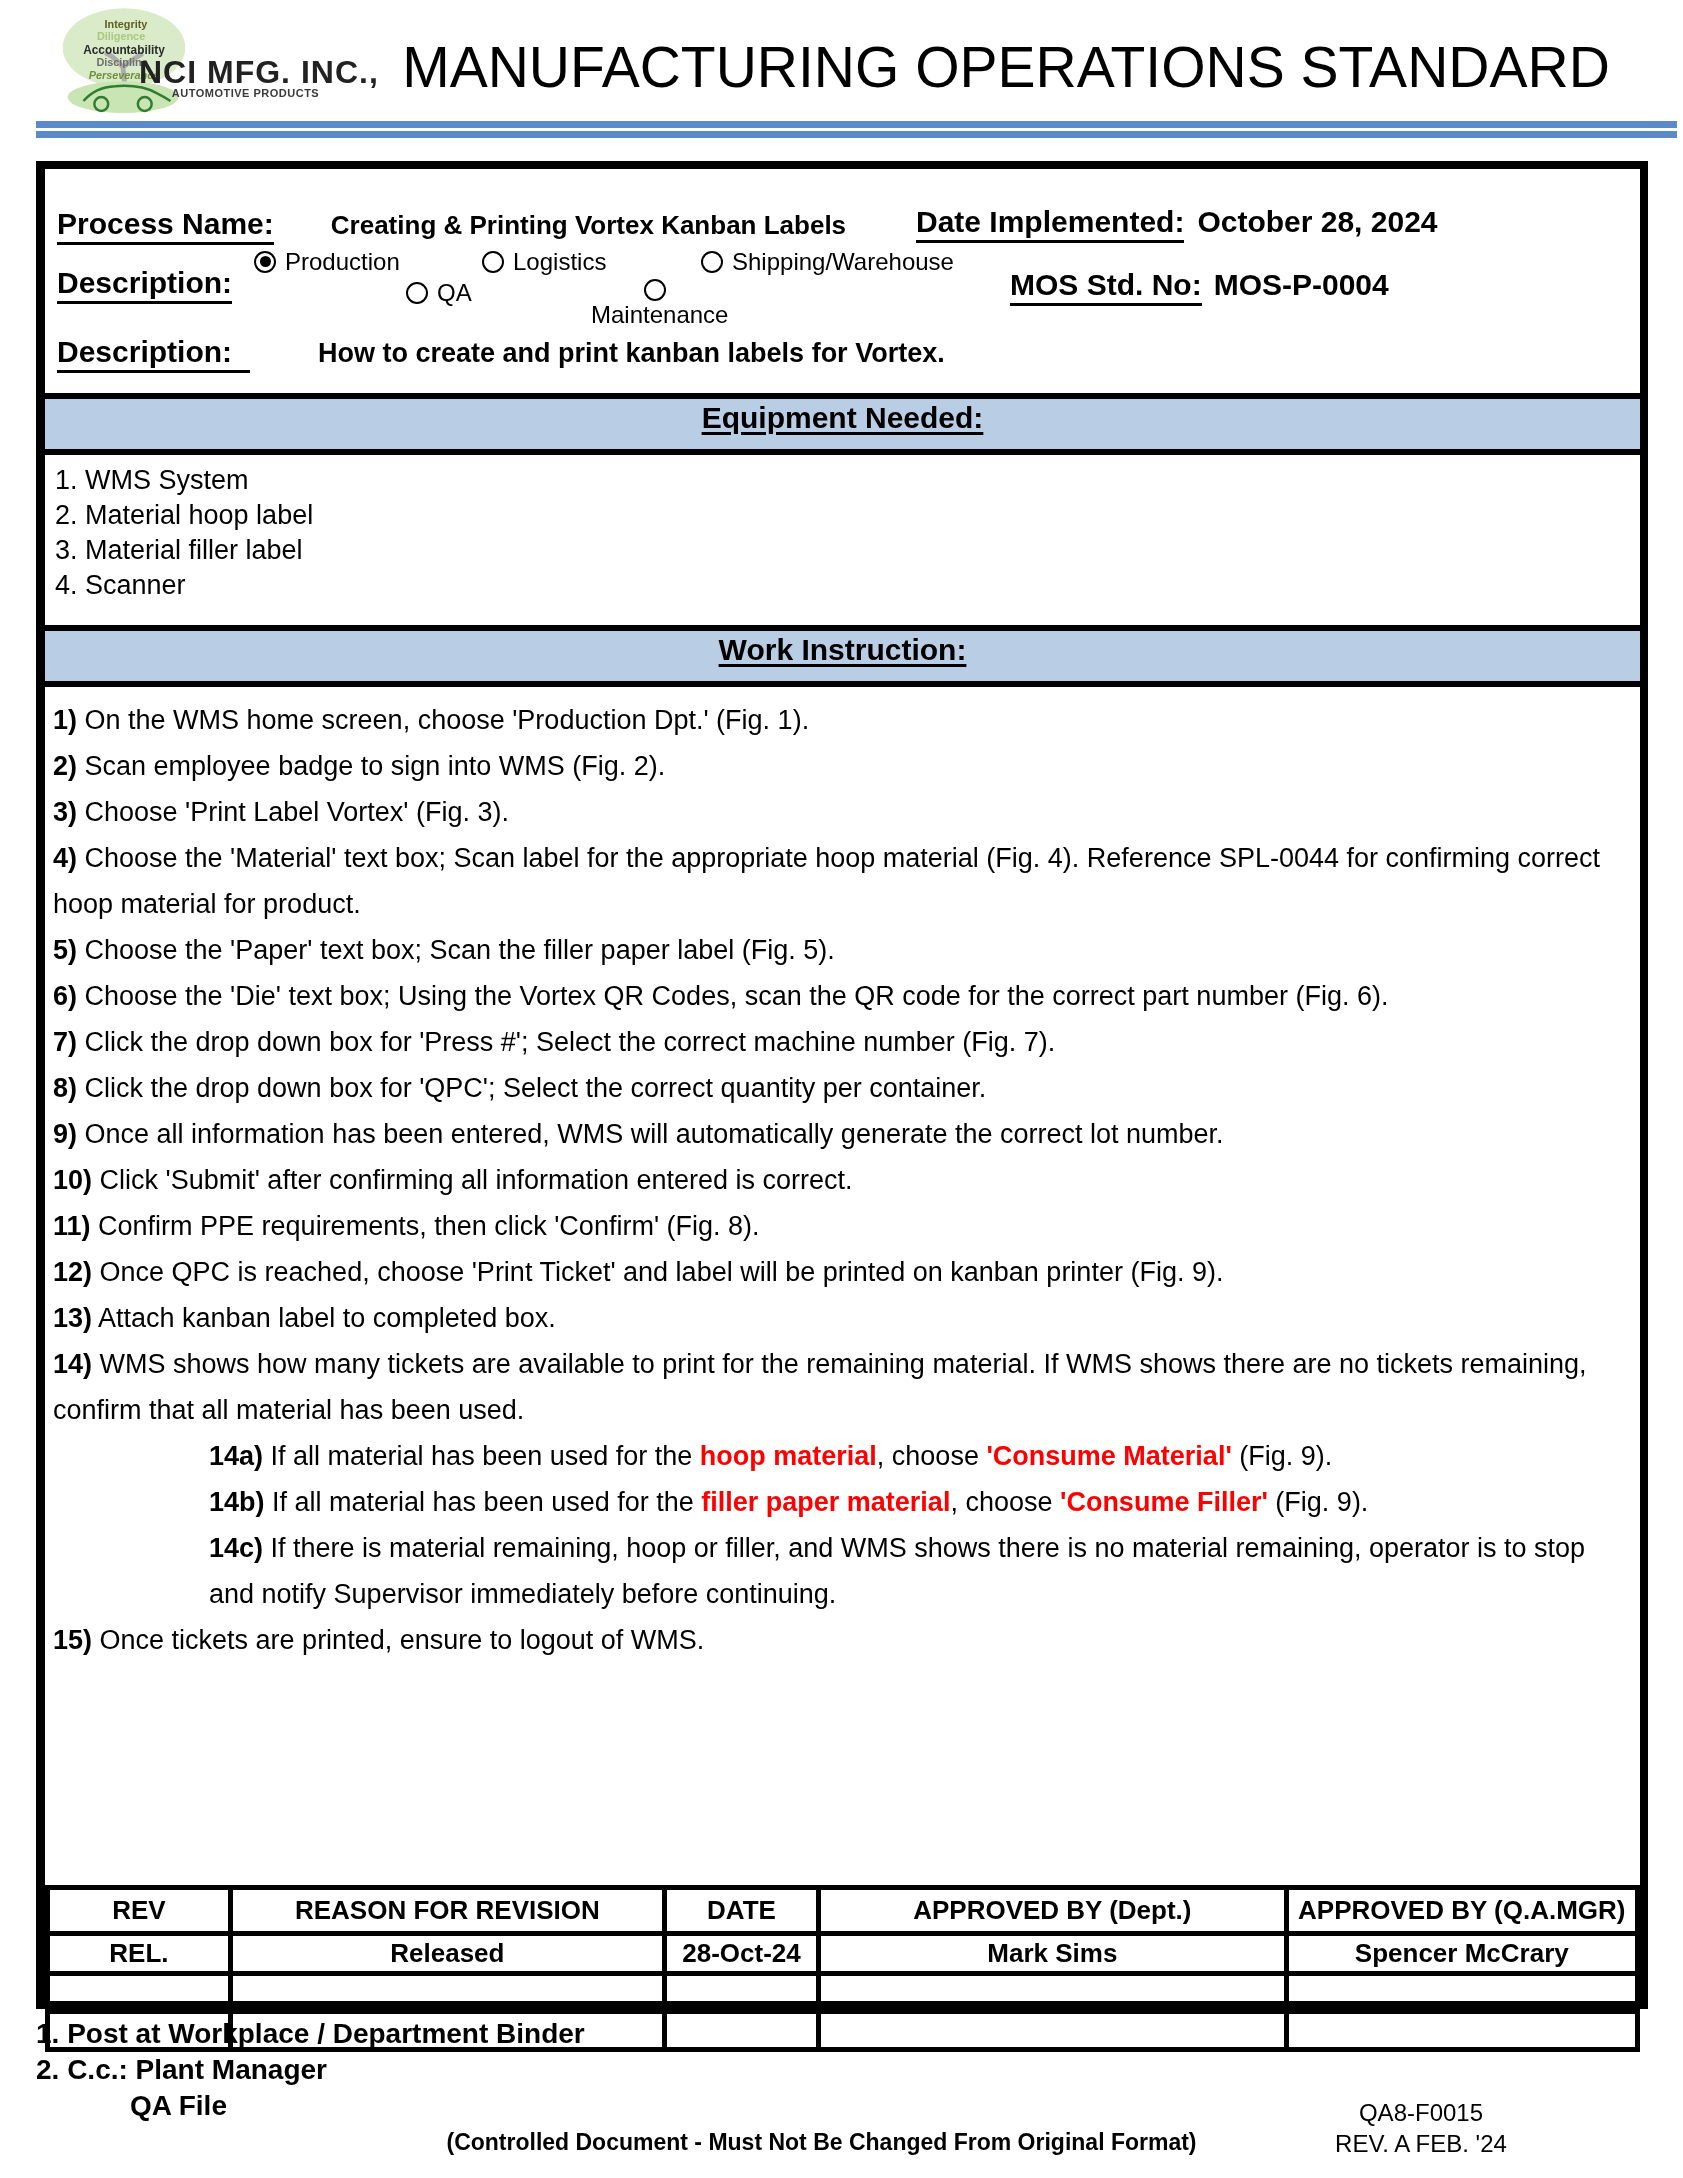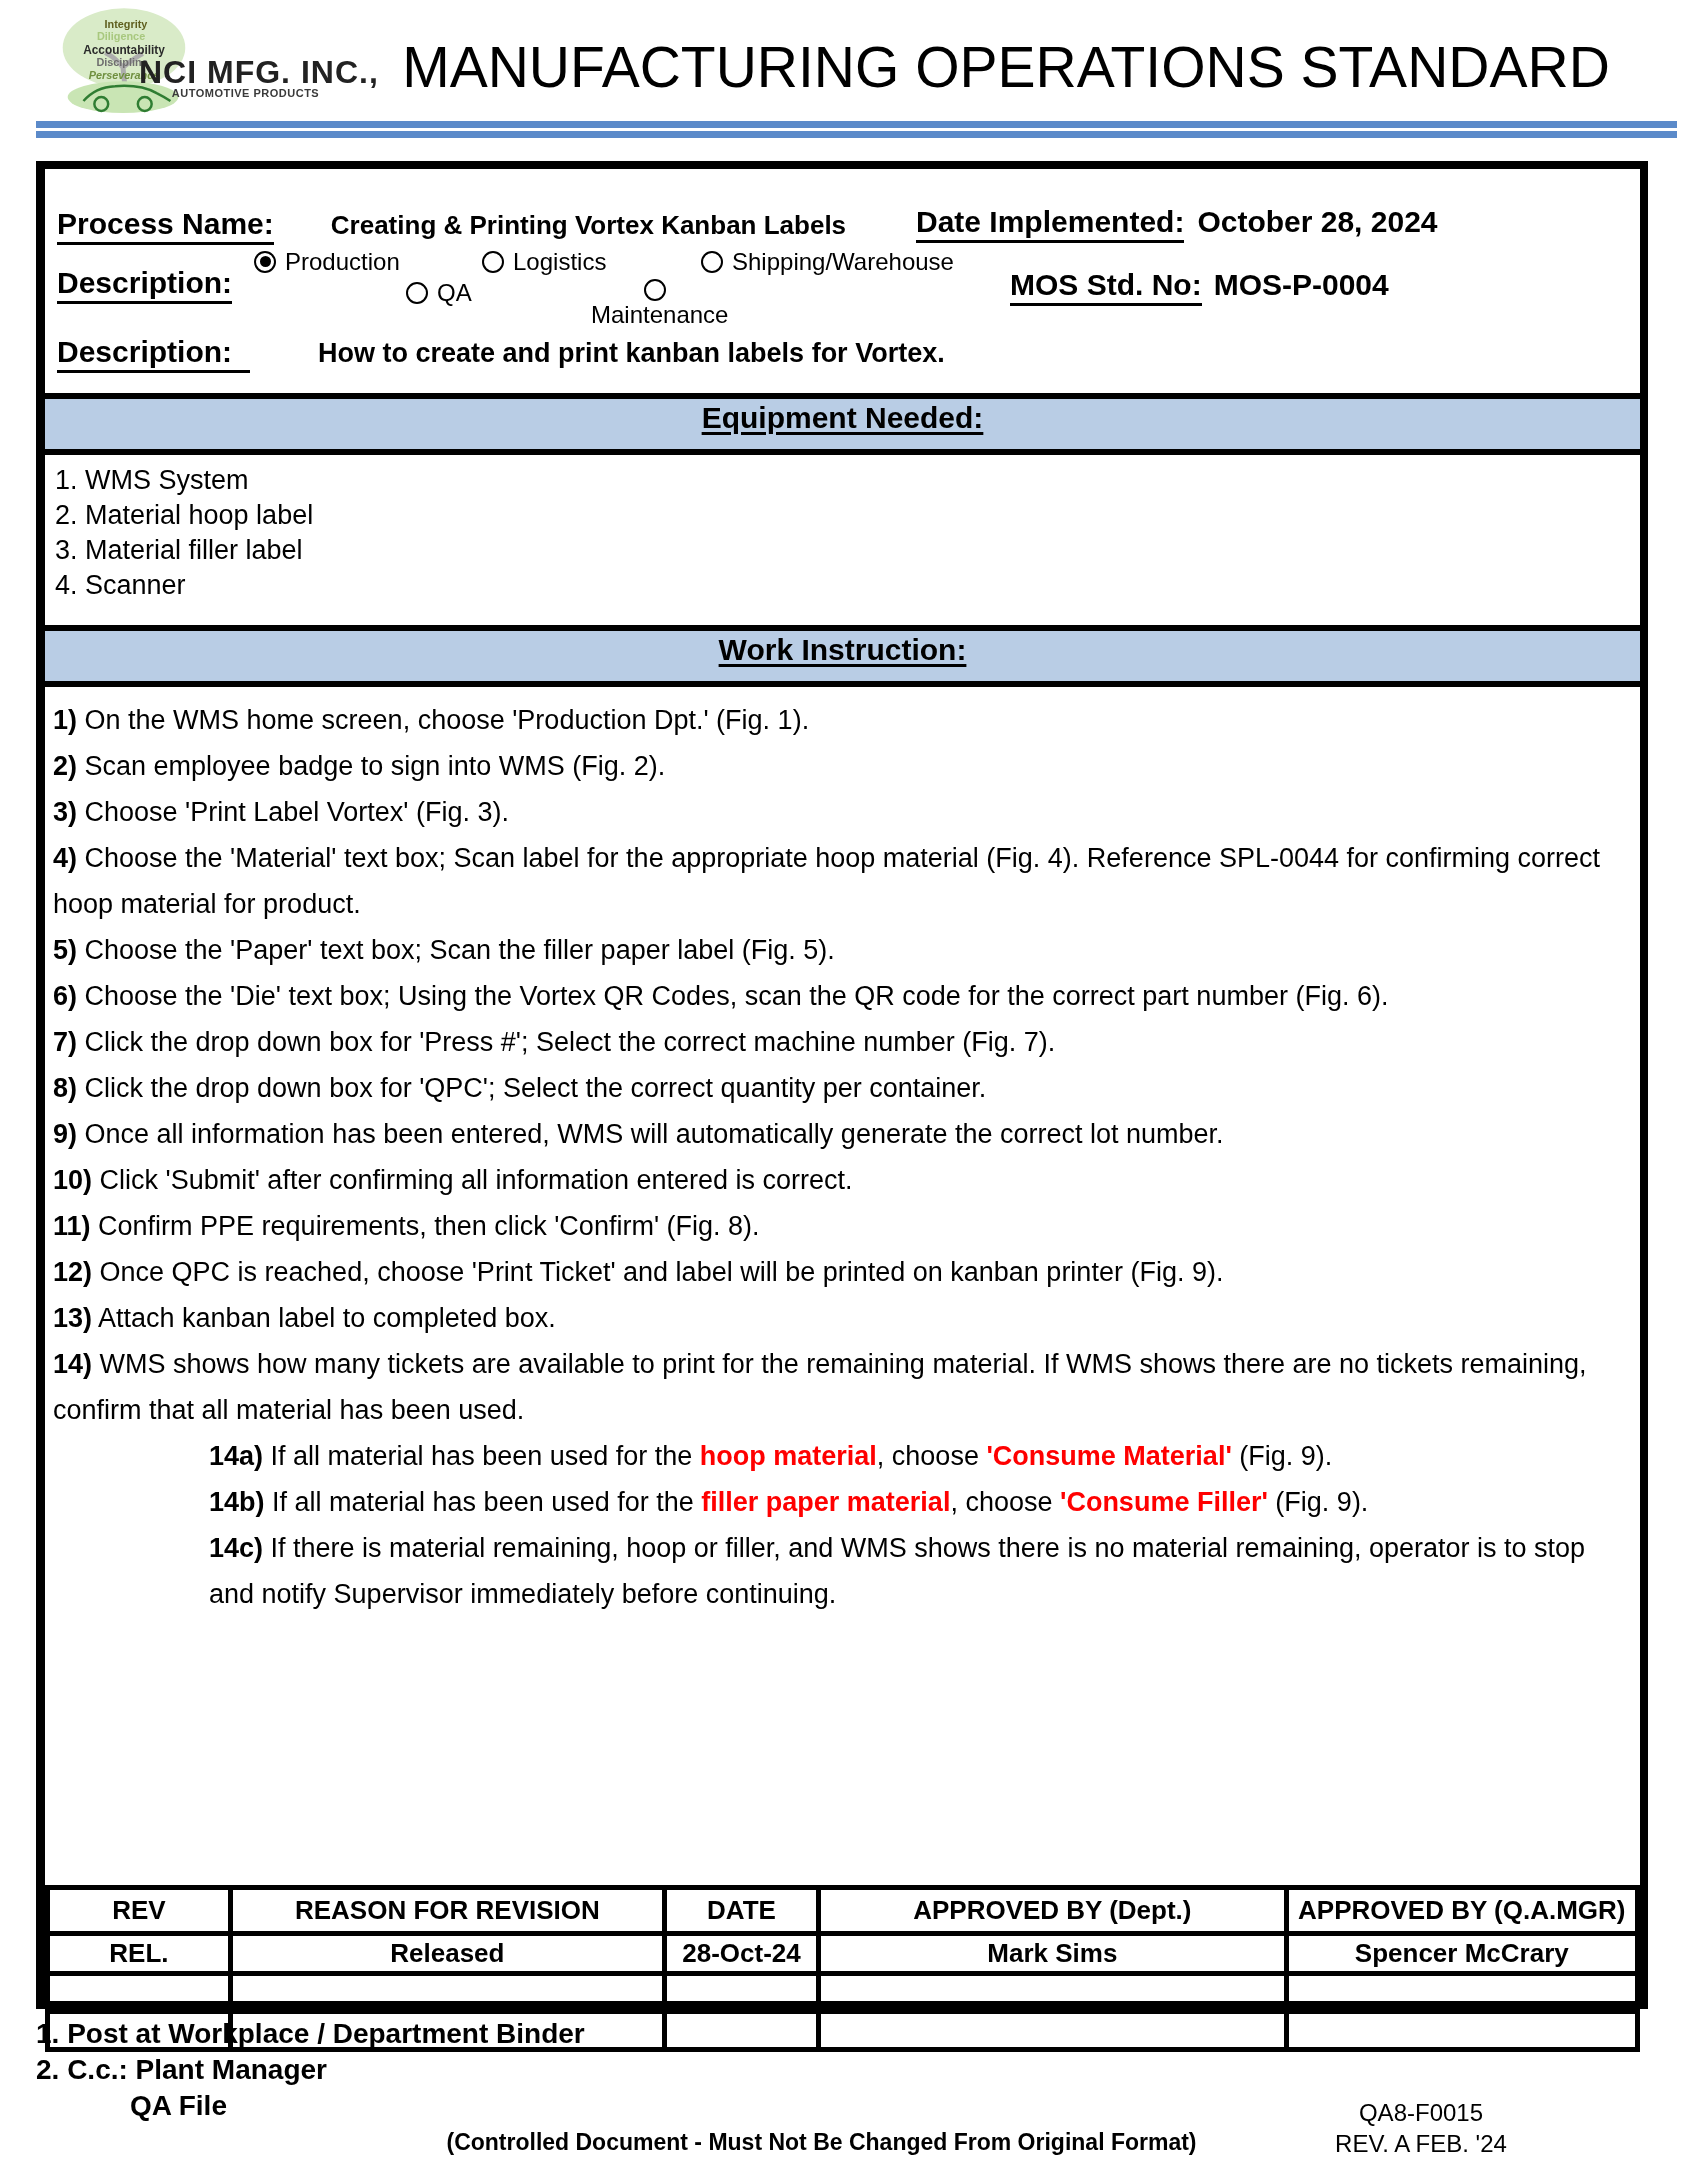--- a/index.html
+++ b/index.html
@@ -158,20 +158,21 @@
         <div class="step"><span class="num">8)</span><span> Click the drop down box for 'QPC'; Select the correct quantity per container.</span></div>
         <div class="step"><span class="num">9)</span><span> Once all information has been entered, WMS will automatically generate the correct lot number.</span></div>
         <div class="step"><span class="num">10)</span><span> Click 'Submit' after confirming all information entered is correct.</span></div>
         <div class="step"><span class="num">11)</span><span> Confirm PPE requirements, then click 'Confirm' (Fig. 8).</span></div>
         <div class="step"><span class="num">12)</span><span> Once QPC is reached, choose 'Print Ticket' and label will be printed on kanban printer (Fig. 9).</span></div>
         <div class="step"><span class="num">13)</span><span> Attach kanban label to completed box.</span></div>
         <div class="step"><span class="num">14)</span><span> WMS shows how many tickets are available to print for the remaining material. If WMS shows there are no tickets remaining, confirm that all material has been used.</span></div>
         <div class="step indent"><span class="num">14a)</span><span> If all material has been used for the </span><span class="red">hoop material</span><span>, choose </span><span class="red">'Consume Material'</span><span> (Fig. 9).</span></div>
         <div class="step indent"><span class="num">14b)</span><span> If all material has been used for the </span><span class="red">filler paper material</span><span>, choose </span><span class="red">'Consume Filler'</span><span> (Fig. 9).</span></div>
         <div class="step indent"><span class="num">14c)</span><span> If there is material remaining, hoop or filler, and WMS shows there is no material remaining, operator is to stop and notify Supervisor immediately before continuing.</span></div>
+        <div class="step"><span class="num">15)</span><span> Once tickets are printed, ensure to logout of WMS.</span></div>
       </div>
 
     <table class="rev-table">
       <colgroup>
         <col style="width:11.5%">
           <col style="width:27.3%">
           <col style="width:9.7%">
           <col style="width:29.4%">
           <col style="width:22.1%">
       </colgroup>

